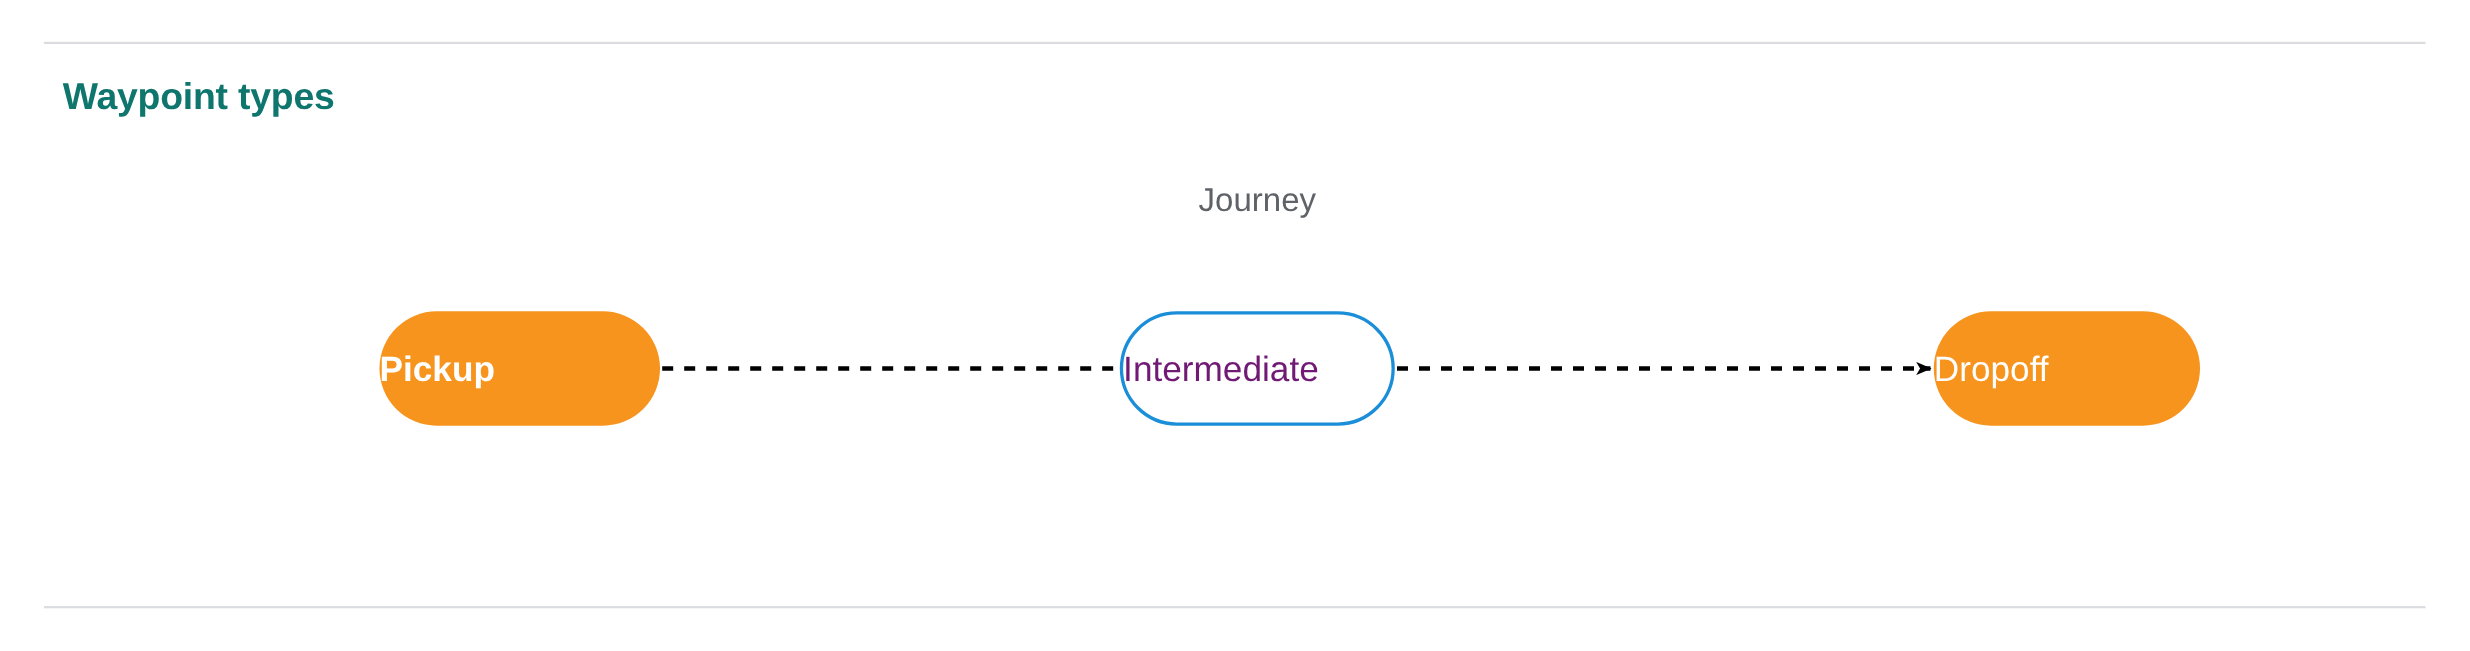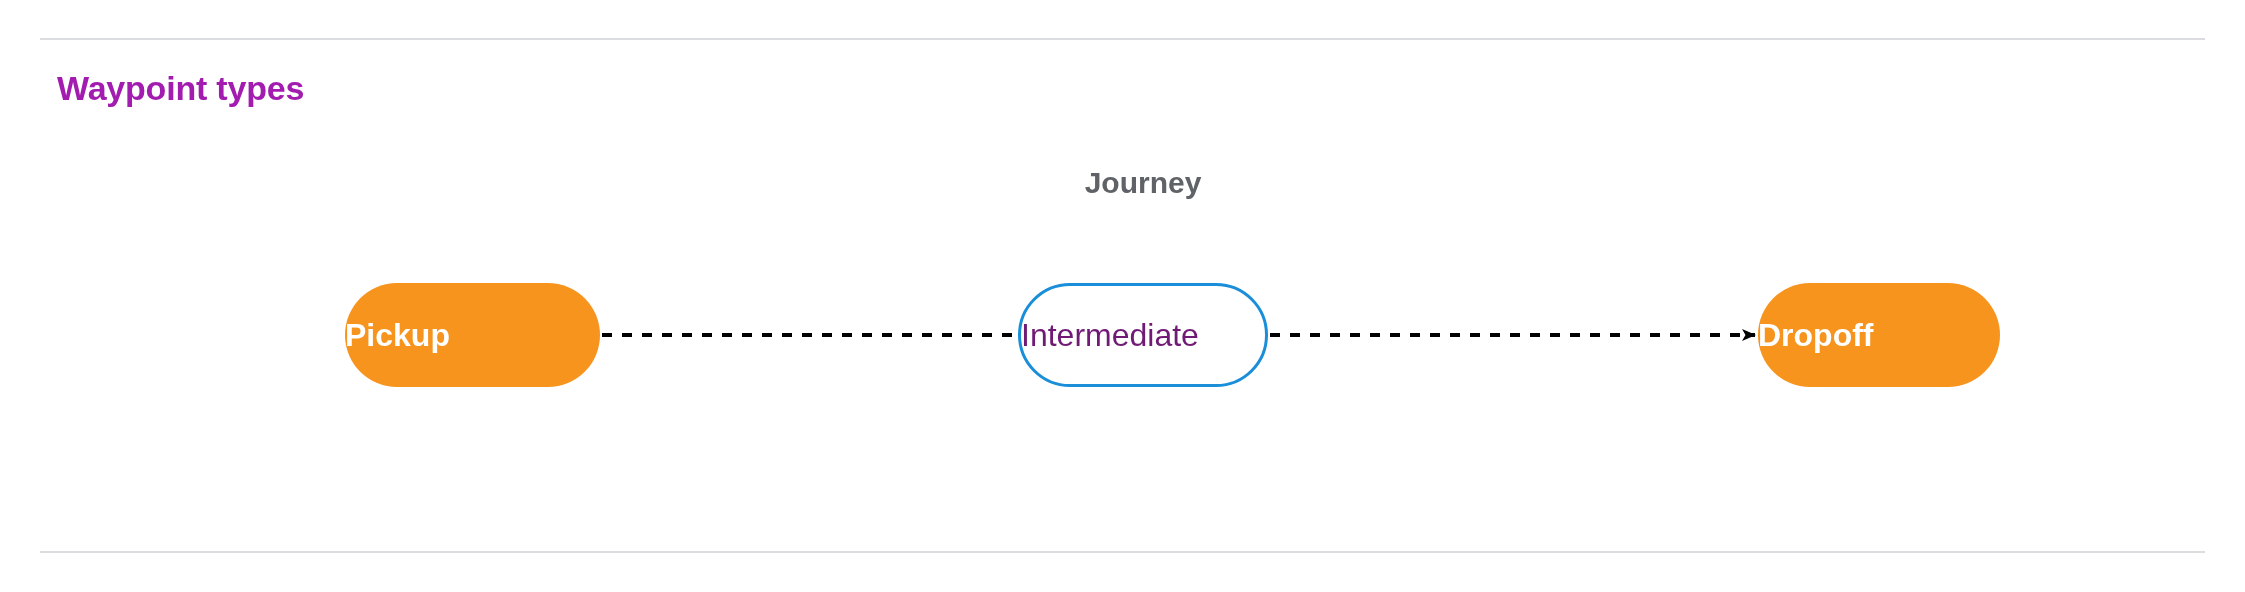--- a/index.html
+++ b/index.html
@@ -33,42 +33,42 @@
   .divider.bottom { top: 551px; }
 
   
   .section-title {
     position: absolute;
     left: 57px;
     top: 68px;
     font-size: 34px;
     line-height: 40px;
     font-weight: bold;
-    color: #a21caf;
+    color: #0f766e;
     letter-spacing: -0.2px;
     white-space: nowrap;
   }
 
   
   .diagram {
     position: absolute;
     left: 0;
     top: 0;
     width: 2245px;
     height: 592px;
   }
 
   .group-label {
     position: absolute;
     top: 165px;
     width: 260px;
     text-align: center;
     font-size: 30px;
     line-height: 36px;
-    font-weight: bold;
+    font-weight: normal;
     color: #5f6368;
     white-space: nowrap;
   }
   .group-label.journey { left: 1013px; }
 
   
   .node {
     position: absolute;
     display: flex;
     align-items: center;
@@ -90,21 +90,21 @@
     font-weight: bold;
   }
 
   .node.dropoff {
     left: 1758px;
     top: 283px;
     width: 242px;
     height: 104px;
     background: #f6941e;
     color: #ffffff;
-    font-weight: bold;
+    font-weight: normal;
   }
 
   .node.intermediate {
     left: 1018px;
     top: 283px;
     width: 250px;
     height: 104px;
     background: #ffffff;
     border: 3px solid #1a8ed8;
     color: #701a75;

